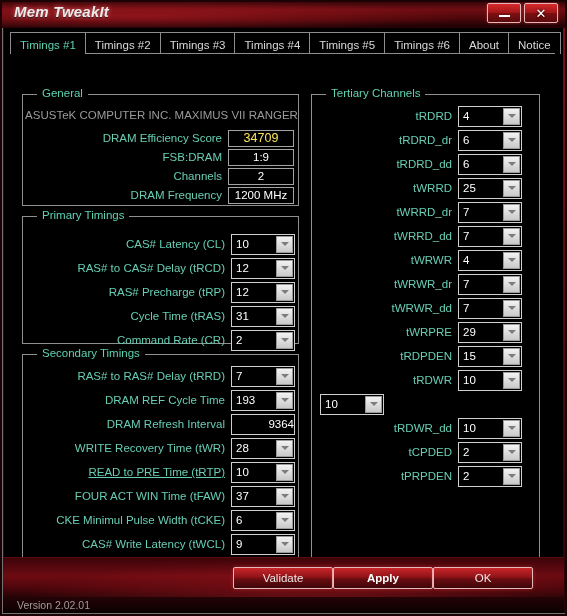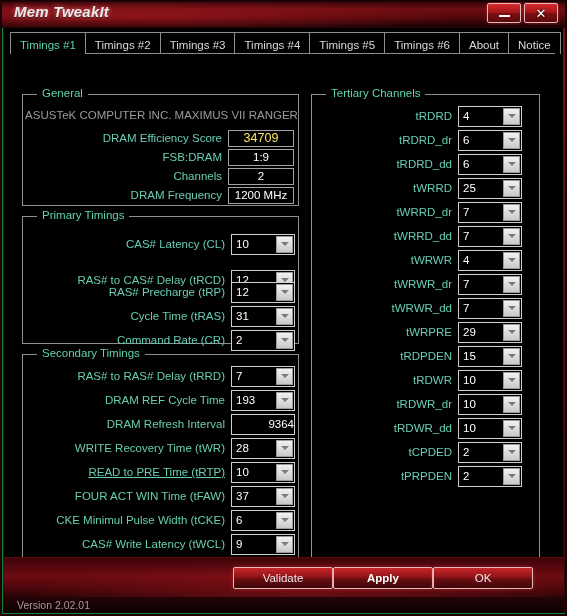--- a/index.html
+++ b/index.html
@@ -1,20 +1,20 @@
 <!DOCTYPE html>
 <html><head>
 <meta charset="utf-8">
 <style>
   html,body{margin:0;padding:0;background:#000;}
   body{width:567px;height:616px;overflow:hidden;
        font-family:"Liberation Sans","DejaVu Sans",sans-serif;}
 
   .window{position:relative;width:567px;height:616px;box-sizing:border-box;
-          background:#15803d;overflow:hidden;}
+          background:#737373;overflow:hidden;}
 
   
   .titlebar{position:absolute;left:0;top:0;width:567px;height:27px;
             background:linear-gradient(to bottom,#2a0406 0%,#6e0d12 35%,#4a0609 70%,#1a0204 100%);
             border-bottom:1px solid #2a0205;}
   .title-glow{position:absolute;left:0;top:0;width:460px;height:27px;
             background:radial-gradient(ellipse at 30% 60%, rgba(190,30,40,.55), rgba(120,10,18,0) 72%);}
   .title-text{position:absolute;left:14px;top:3px;font-size:15px;font-weight:bold;
               font-style:italic;color:#f2eaea;letter-spacing:.2px;
               text-shadow:0 0 5px rgba(255,140,150,.75),0 1px 1px #000;}
@@ -178,21 +178,21 @@
       <div id="primary-rows">
           <div class="row" style="left: 8px; top: 16px;">
             <div class="rlabel" style="width: 200px;">CAS# Latency (CL)</div>
             <div class="combo">
               <span class="cval">10</span>
               <span class="carrow">
                 <i></i>
               </span>
             </div>
           </div>
-          <div class="row" style="left: 8px; top: 52px;">
+          <div class="row" style="left: 8px; top: 40px;">
             <div class="rlabel" style="width: 200px;">RAS# to CAS# Delay (tRCD)</div>
             <div class="combo">
               <span class="cval">12</span>
               <span class="carrow">
                 <i></i>
               </span>
             </div>
           </div>
           <div class="row" style="left: 8px; top: 64px;">
             <div class="rlabel" style="width: 200px;">RAS# Precharge (tRP)</div>
@@ -404,21 +404,20 @@
           <div class="row" style="left: 8px; top: 274px;">
             <div class="rlabel" style="width: 138px;">tRDWR</div>
             <div class="combo">
               <span class="cval">10</span>
               <span class="carrow">
                 <i></i>
               </span>
             </div>
           </div>
           <div class="row" style="left: 8px; top: 298px;">
-            <div class="rlabel" style="width: 138px;">tRDWR_dr</div>
             <div class="combo">
               <span class="cval">10</span>
               <span class="carrow">
                 <i></i>
               </span>
             </div>
           </div>
           <div class="row" style="left: 8px; top: 322px;">
             <div class="rlabel" style="width: 138px;">tRDWR_dd</div>
             <div class="combo">

